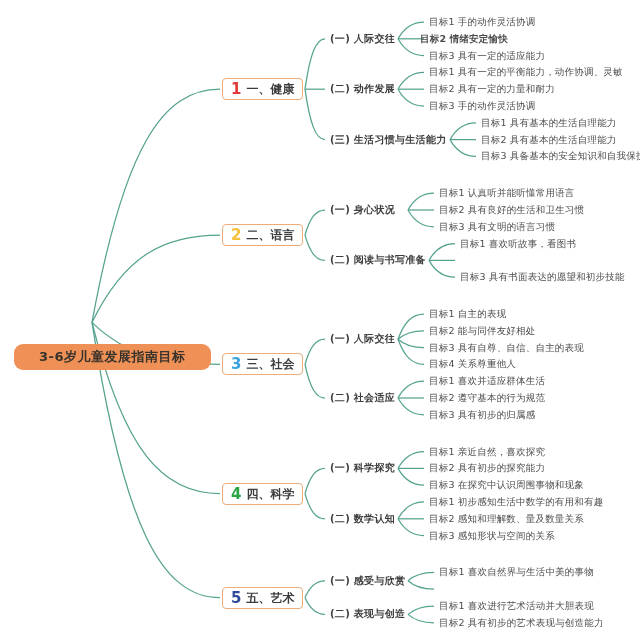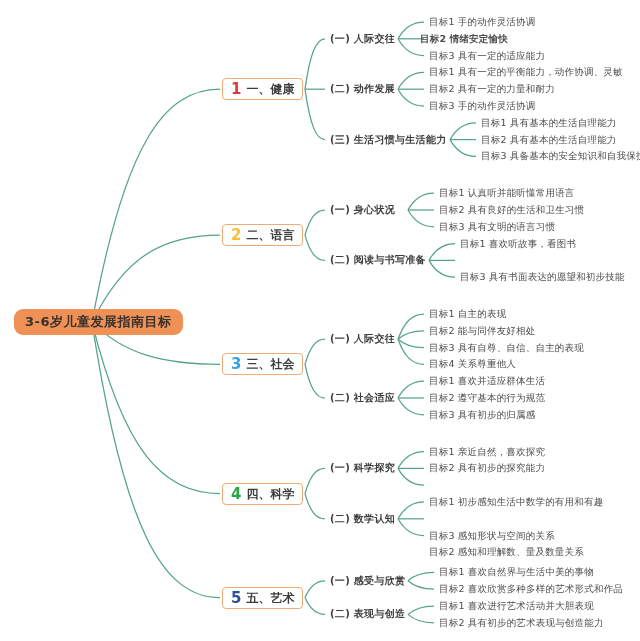--- a/index.html
+++ b/index.html
@@ -4,21 +4,21 @@
 <style>
   html,body{margin:0;padding:0;background:#ffffff;}
   #canvas{
     position:relative;width:640px;height:641px;background:#ffffff;overflow:hidden;
     font-family:"DejaVu Sans","Liberation Sans",sans-serif;
   }
   #wires{position:absolute;left:0;top:0;}
   .node{position:absolute;white-space:nowrap;transform:translateY(-50%);}
   .root{
     font-size:13px;font-weight:bold;letter-spacing:.5px;
-    padding:4px 11px;border-radius:9px;
+    padding:4px 25px;border-radius:9px;margin-top:35px;
   }
   .branch{
     background:#ffffff;border-radius:4px;
     padding:1px 8px;font-size:12px;font-weight:bold;
     display:flex;align-items:center;gap:5px;line-height:18px;
   }
   .bnum{font-size:15px;font-weight:bold;line-height:18px;}
   .subtopic{font-size:10px;font-weight:600;letter-spacing:.3px;}
   .leaf{font-size:9.5px;letter-spacing:.2px;}
 </style>
@@ -117,27 +117,27 @@
     <div class="node leaf" style="color: rgb(76, 76, 76); left: 429px; top: 381.2px;">目标1 喜欢并适应群体生活</div>
     <div class="node leaf" style="color: rgb(76, 76, 76); left: 429px; top: 398px;">目标2 遵守基本的行为规范</div>
     <div class="node leaf" style="color: rgb(76, 76, 76); left: 429px; top: 414.8px;">目标3 具有初步的归属感</div>
     <div class="node branch" style="color: rgb(60, 60, 60); left: 222px; top: 493.6px; border: 1.6px solid rgb(236, 171, 121);">
       <span class="bnum" style="color: rgb(42, 165, 70);">4</span>
       <span>四、科学</span>
     </div>
     <div class="node subtopic" style="color: rgb(62, 62, 62); left: 330px; top: 468.4px;">(一) 科学探究</div>
     <div class="node leaf" style="color: rgb(76, 76, 76); left: 429px; top: 451.6px;">目标1 亲近自然，喜欢探究</div>
     <div class="node leaf" style="color: rgb(76, 76, 76); left: 429px; top: 468.4px;">目标2 具有初步的探究能力</div>
+    <div class="node leaf" style="color: rgb(76, 76, 76); left: 429px; top: 485.2px;">目标3 在探究中认识周围事物和现象</div>
     <div class="node subtopic" style="color: rgb(62, 62, 62); left: 330px; top: 518.8px;">(二) 数学认知</div>
     <div class="node leaf" style="color: rgb(76, 76, 76); left: 429px; top: 502px;">目标1 初步感知生活中数学的有用和有趣</div>
-    <div class="node leaf" style="color: rgb(76, 76, 76); left: 429px; top: 518.8px; margin-top: 33px;">目标2 感知和理解数、量及数量关系</div>
+    <div class="node leaf" style="color: rgb(76, 76, 76); left: 429px; top: 518.8px;">目标2 感知和理解数、量及数量关系</div>
     <div class="node leaf" style="color: rgb(76, 76, 76); left: 429px; top: 535.6px;">目标3 感知形状与空间的关系</div>
     <div class="node branch" style="color: rgb(60, 60, 60); left: 222px; top: 597.6px; border: 1.6px solid rgb(236, 171, 121);">
       <span class="bnum" style="color: rgb(47, 77, 153);">5</span>
       <span>五、艺术</span>
     </div>
     <div class="node subtopic" style="color: rgb(62, 62, 62); left: 330px; top: 580.8px;">(一) 感受与欣赏</div>
     <div class="node leaf" style="color: rgb(76, 76, 76); left: 439px; top: 572.4px;">目标1 喜欢自然界与生活中美的事物</div>
-    <div class="node leaf" style="color: rgb(76, 76, 76); left: 439px; top: 589.2px;">目标2 喜欢欣赏多种多样的艺术形式和作品</div>
     <div class="node subtopic" style="color: rgb(62, 62, 62); left: 330px; top: 614.4px; text-align: center;">(二) 表现与创造</div>
     <div class="node leaf" style="color: rgb(76, 76, 76); left: 439px; top: 606px;">目标1 喜欢进行艺术活动并大胆表现</div>
     <div class="node leaf" style="color: rgb(76, 76, 76); left: 439px; top: 622.8px;">目标2 具有初步的艺术表现与创造能力</div>
   </div>
 
 </body></html>

